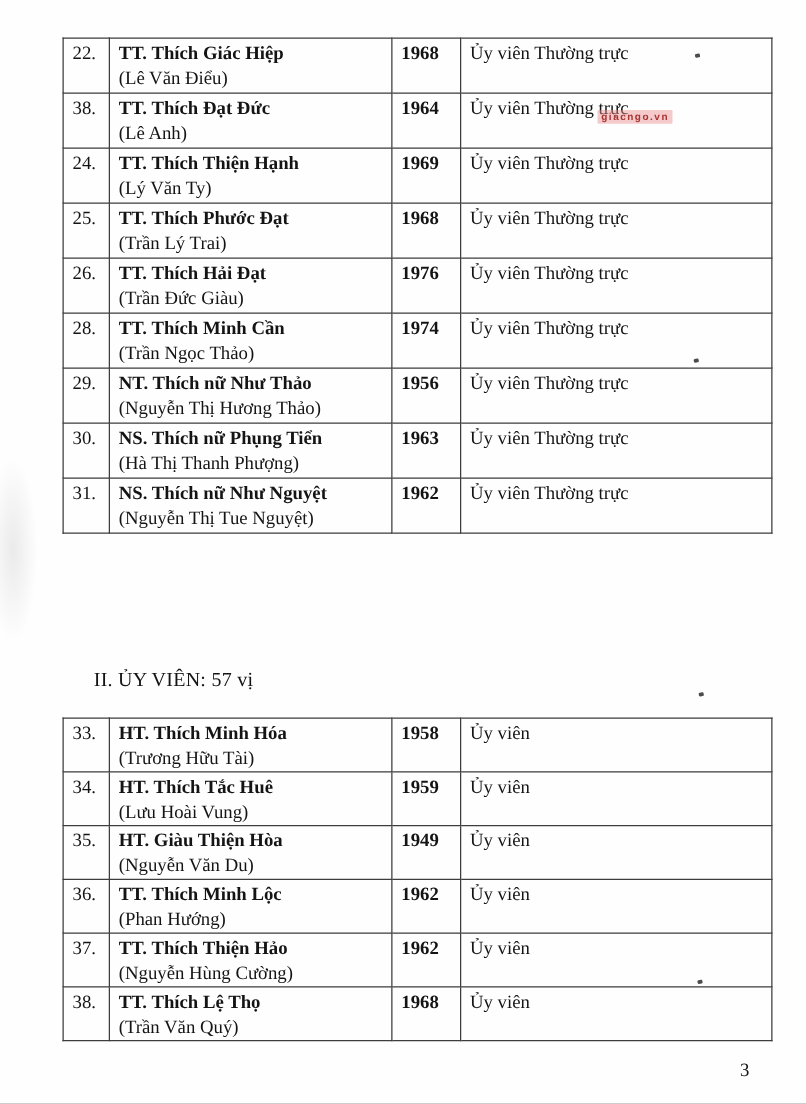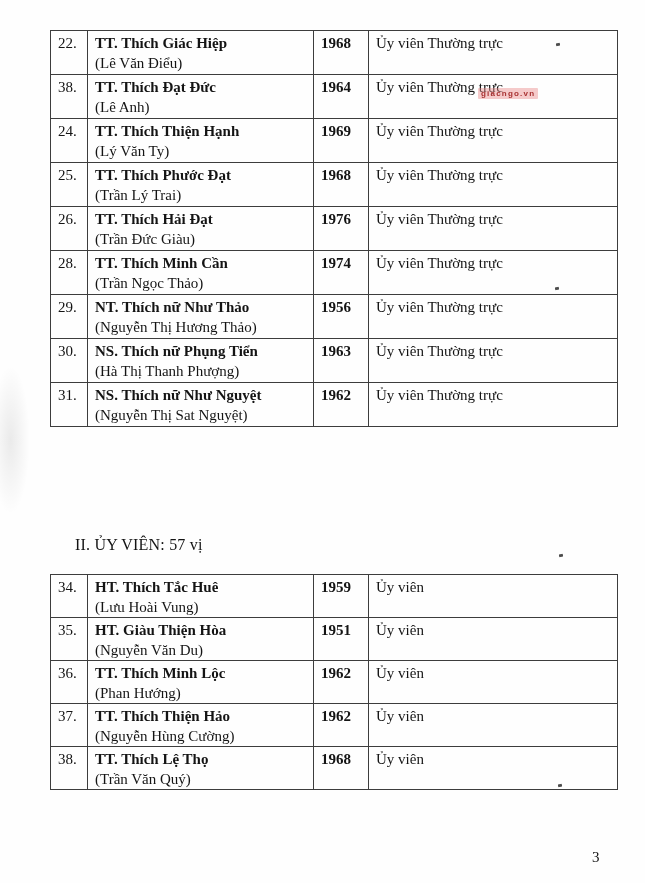--- a/index.html
+++ b/index.html
@@ -150,54 +150,63 @@
             <div class="name-line">NS. Thích nữ Phụng Tiển</div>
             <div class="alias-line">(Hà Thị Thanh Phượng)</div>
           </td>
           <td class="year">1963</td>
           <td class="role">Ủy viên Thường trực</td>
         </tr>
         <tr>
           <td class="no">31.</td>
           <td class="name">
             <div class="name-line">NS. Thích nữ Như Nguyệt</div>
-            <div class="alias-line">(Nguyễn Thị Sat Nguyệt)</div>
+            <div class="alias-line">(Nguyễn Thị Tue Nguyệt)</div>
           </td>
           <td class="year">1962</td>
           <td class="role">Ủy viên Thường trực</td>
         </tr>
       </tbody>
   </table>
 
   <div class="section-header">II. ỦY VIÊN:  57 vị</div>
 
   <table class="doc" id="table2">
     <colgroup>
       <col style="width:37px">
       <col style="width:226px">
       <col style="width:55px">
       <col>
     </colgroup>
     <tbody id="tbody2">
         <tr>
+          <td class="no">33.</td>
+          <td class="name">
+            <div class="name-line">HT. Thích Minh Hóa</div>
+            <div class="alias-line">(Trương Hữu Tài)</div>
+          </td>
+          <td class="year">1958</td>
+          <td class="role">Ủy viên</td>
+        </tr>
+        <tr>
           <td class="no">34.</td>
           <td class="name">
             <div class="name-line">HT. Thích Tắc Huê</div>
             <div class="alias-line">(Lưu Hoài Vung)</div>
           </td>
           <td class="year">1959</td>
           <td class="role">Ủy viên</td>
         </tr>
         <tr>
           <td class="no">35.</td>
           <td class="name">
             <div class="name-line">HT. Giàu Thiện Hòa</div>
             <div class="alias-line">(Nguyễn Văn Du)</div>
           </td>
-          <td class="year">1951</td>
+          <td class="year">1949</td>
           <td class="role">Ủy viên</td>
         </tr>
         <tr>
           <td class="no">36.</td>
           <td class="name">
             <div class="name-line">TT. Thích Minh Lộc</div>
             <div class="alias-line">(Phan Hướng)</div>
           </td>
           <td class="year">1962</td>
           <td class="role">Ủy viên</td>

